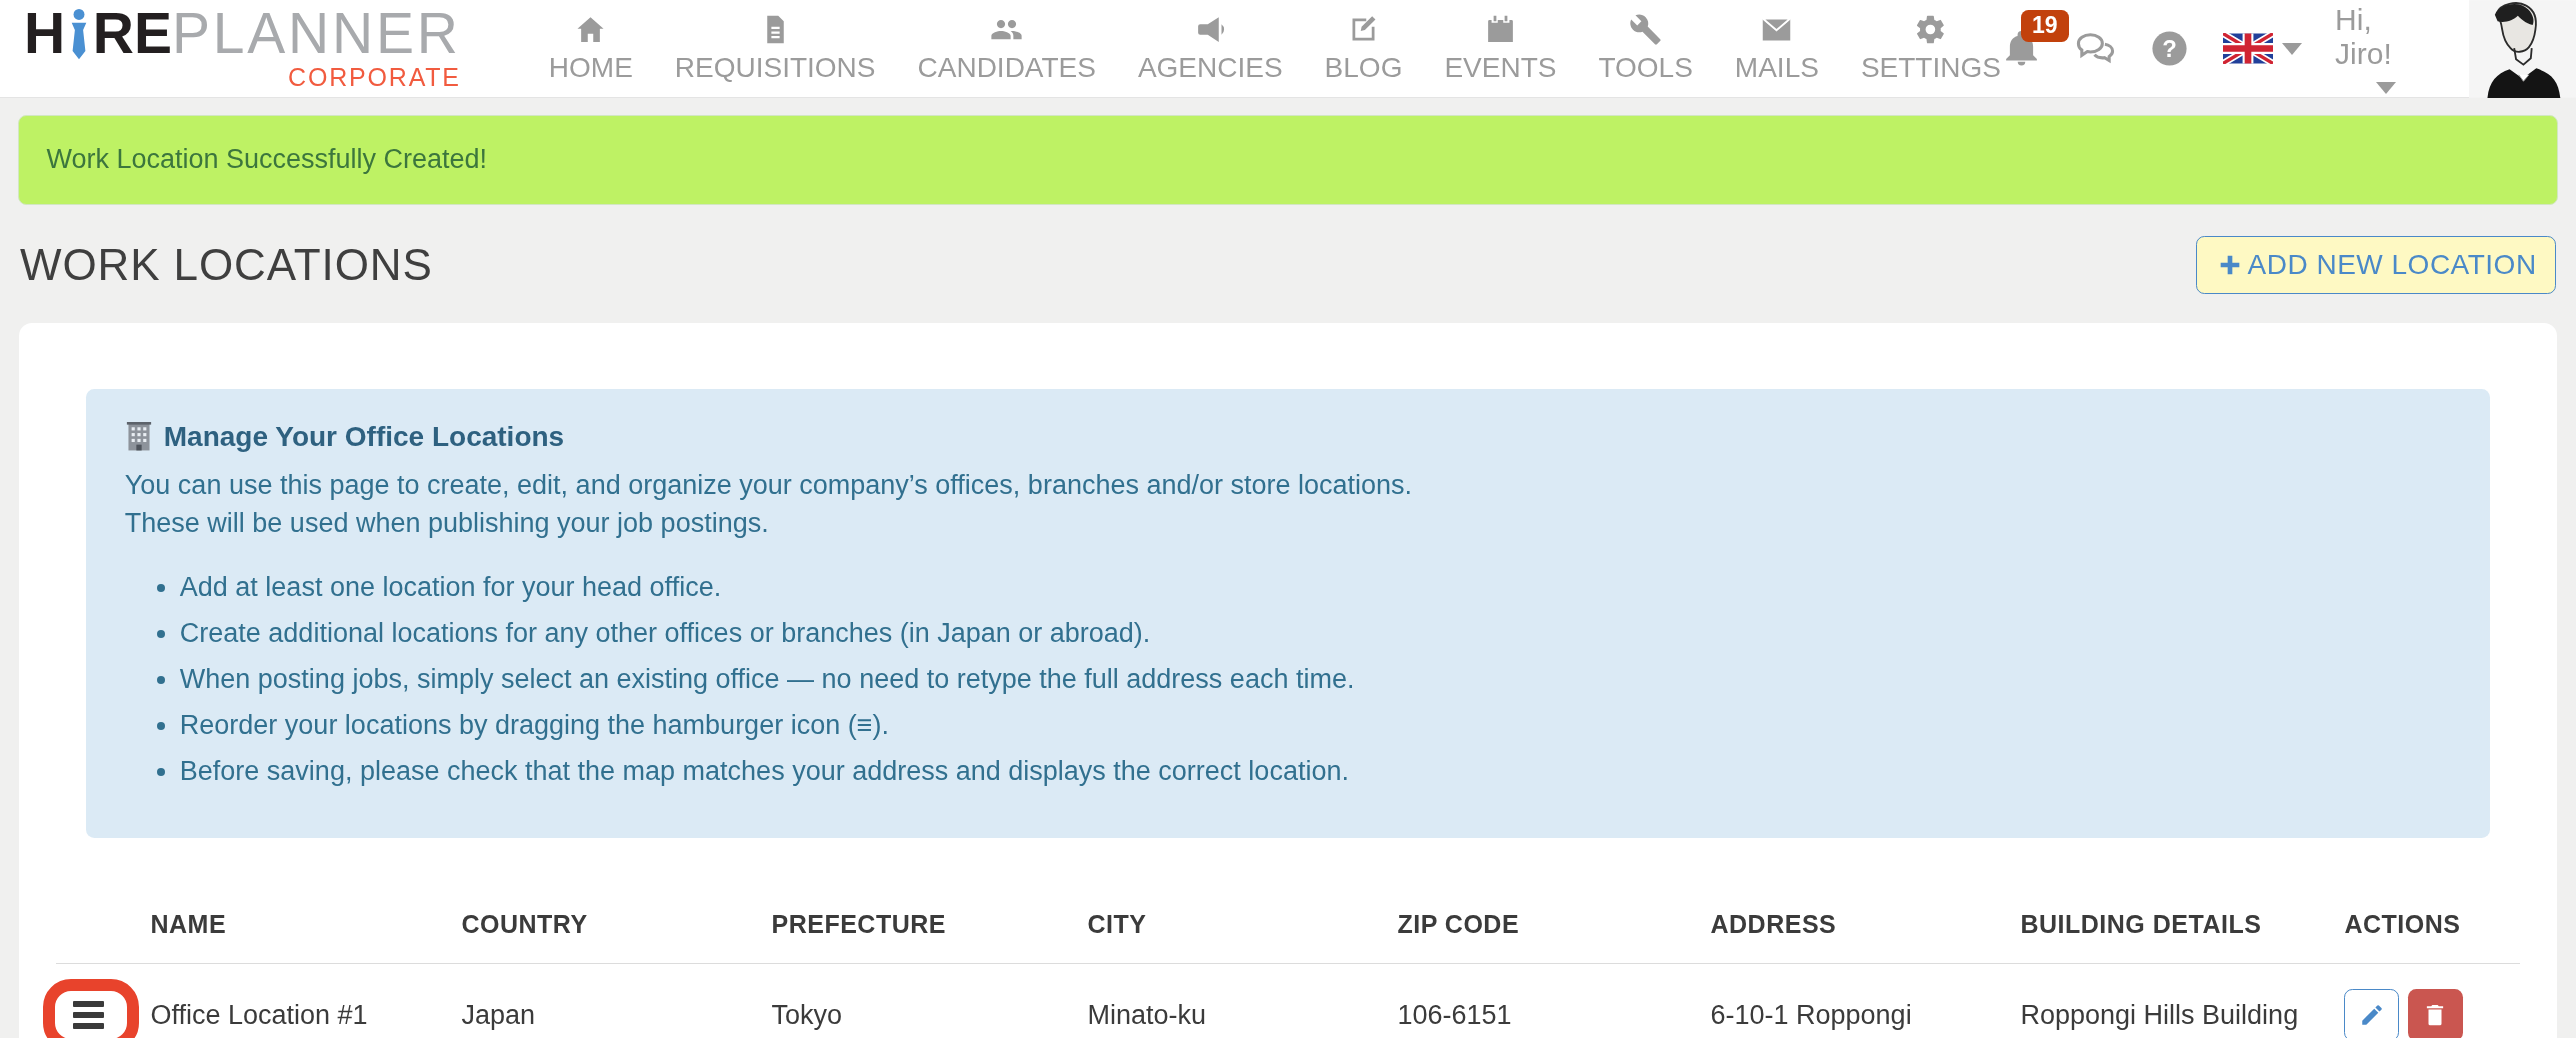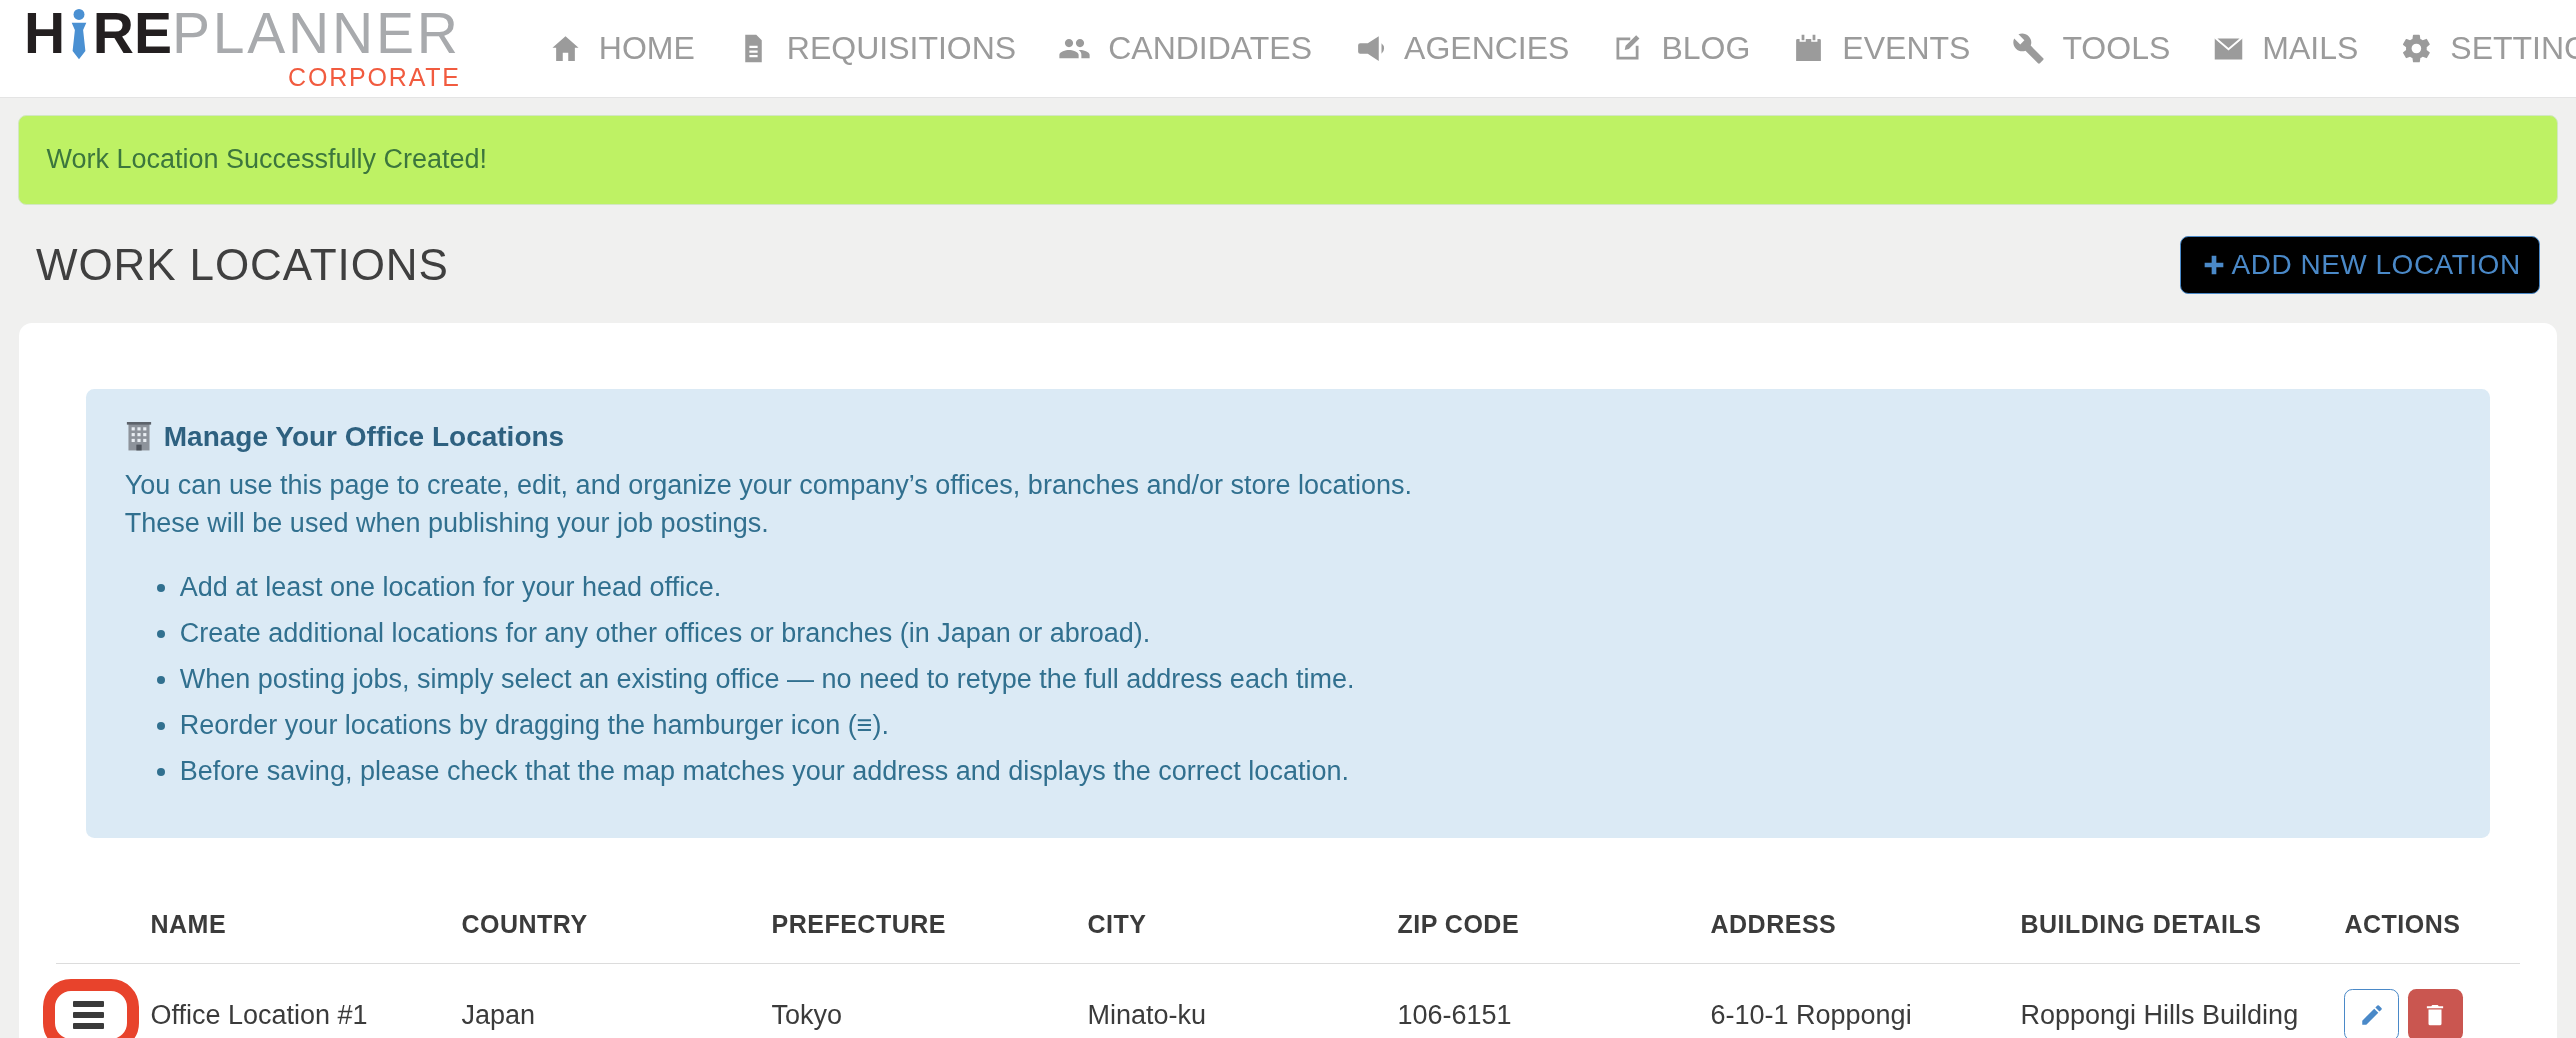--- a/index.html
+++ b/index.html
@@ -11,44 +11,44 @@
             display:flex; align-items:center; padding-left:24px; position:relative; }
   .logo { display:flex; flex-direction:column; margin-right:88px; }
   .logo-main { font-size:57px; line-height:1; display:flex; align-items:flex-end; }
   .logo-bold { font-weight:800; color:#231f20; letter-spacing:0px; }
   .logo-tie { width:24px; height:53px; margin:0 1.8px; }
   .logo-light { font-weight:300; color:#a8aaad; letter-spacing:2.8px; }
   .logo-tag { color:#f15b3f; font-weight:400; font-size:25px; letter-spacing:1.8px;
               align-self:flex-end; margin-top:1.8px; }
 
   .nav { display:flex; gap:42px; align-items:flex-end; }
-  .nav-item { display:flex; align-items:center; gap:17px;
-              color:#9b9b9b; font-size:32px; cursor:pointer; white-space:nowrap; }
+  .nav-item { display:flex; flex-direction:column; align-items:center; gap:6px;
+              color:#9b9b9b; font-size:28px; cursor:pointer; white-space:nowrap; }
   .nav-item svg { width:33px; height:33px; fill:#9b9b9b; }
 
   .topbar-right { margin-left:auto; display:flex; align-items:center; gap:33px; }
   .icon-btn { position:relative; cursor:pointer; display:flex; align-items:center; }
   .icon-btn svg { width:41px; height:41px; fill:#9b9b9b; }
   .badge { position:absolute; top:-18.4px; left:20px; background:#c2410c; color:#fff;
            font-size:23px; font-weight:700; border-radius:7.4px; padding:2.8px 11px; }
   .flag-wrap { display:flex; align-items:center; gap:9.2px; cursor:pointer; }
   .caret { width:0; height:0; border-left:10px solid transparent; border-right:10px solid transparent;
            border-top:12px solid #9b9b9b; display:inline-block; }
   .greeting { color:#9b9b9b; font-size:30px; display:flex; align-items:center; gap:11px; cursor:pointer;flex-direction:column; }
   .avatar { width:107px; height:98px; align-self:flex-start; overflow:hidden; }
 
   
   .alert { margin:16.6px 18.4px 0; background:#bef264; border:0.9px solid #d2e7c2; border-radius:8.3px;
            color:#3c763d; font-size:27px; padding:28.5px 27px; }
 
   
   .page-head { display:flex; justify-content:space-between; align-items:center;
-               padding:0 36px; margin-top:31px; }
+               padding:0 20px; margin-top:31px; }
   .page-title { font-size:44px; color:#3f3f3f; font-weight:500; letter-spacing:0.9px; }
-  .add-btn { display:flex; align-items:center; gap:3.7px; background:#000000; cursor:pointer;
+  .add-btn { display:flex; align-items:center; gap:3.7px; background:#fef9c3; cursor:pointer;
              border:1.8px solid #4a89c8; color:#4a89c8; font-size:28px; padding:12px 18.4px;
              border-radius:8.3px; letter-spacing:0.5px; }
   .add-btn svg { width:28px; height:28px; fill:#4a89c8; }
 
   
   .card { margin:29.5px 19.3px 0; background:#ffffff; border-radius:13px;
           padding:66px 37px 28px; min-height:724px; }
 
   .info-box { background:#dbeaf5; border-radius:8.3px; margin:0 29.5px 57px;
               padding:28px 39px 39px; color:#31708f; font-size:27px; line-height:1.40; }

